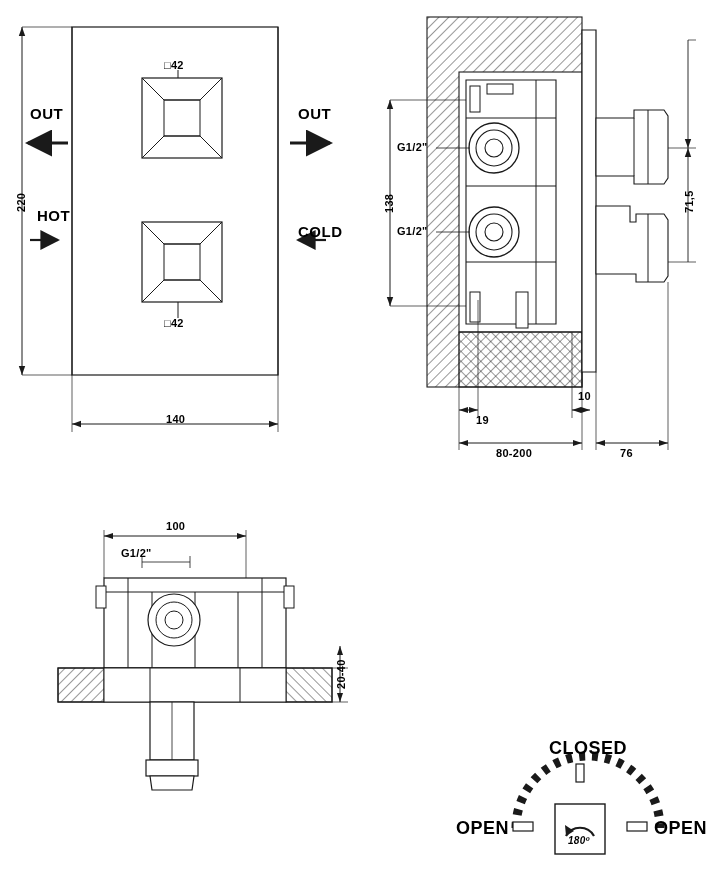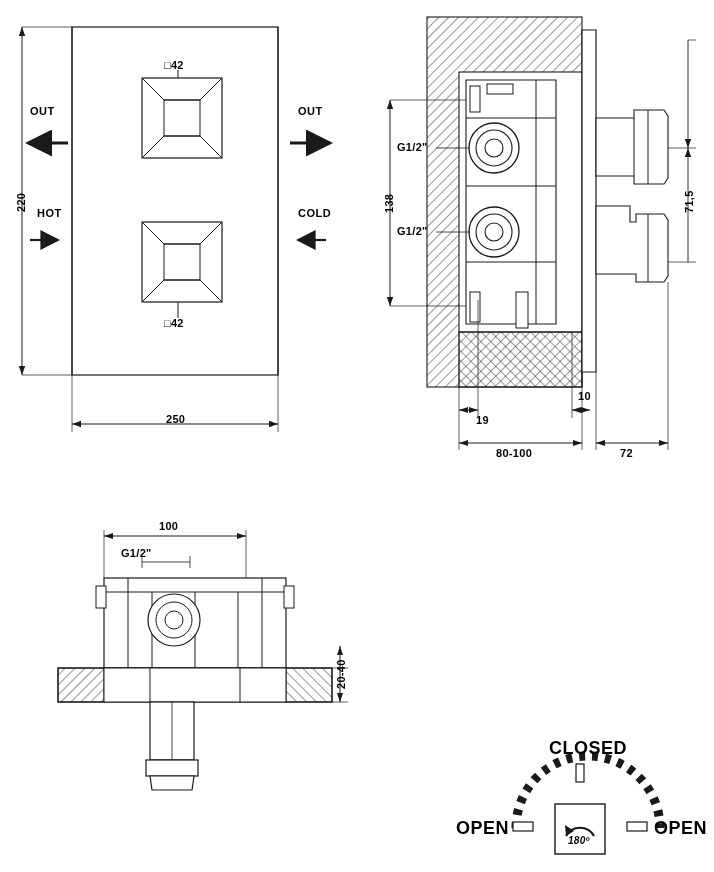--- a/index.html
+++ b/index.html
@@ -31,21 +31,21 @@
     font-weight: bold;
     white-space: nowrap;
     line-height: 1;
   }
   .lbl.dim {
     font-size: 11px;
     font-weight: bold;
     letter-spacing: 0.3px;
   }
   .lbl.flow {
-    font-size: 11px;
+    font-size: 15px;
     font-weight: bold;
     letter-spacing: 0.5px;
   }
   .lbl.state {
     font-size: 18px;
     font-weight: bold;
     letter-spacing: 0.5px;
   }
   .rot90 {
     transform: rotate(-90deg);
@@ -239,39 +239,39 @@
       <path d="M566,836 l-1,-11 l9,6 z" fill="#1a1a1a" stroke="none"></path>
 
       <rect x="576" y="764" width="8" height="18" fill="#ffffff" stroke-width="1.2"></rect>
 
       <rect x="513" y="822" width="20" height="9" fill="#ffffff" stroke-width="1.2"></rect>
       <rect x="627" y="822" width="20" height="9" fill="#ffffff" stroke-width="1.2"></rect>
     </g>
   </svg>
 
   <div class="lbl dim rot90" style="left:16px; top:212px;">220</div>
-  <div class="lbl dim" style="left:166px; top:414px;">250</div>
+  <div class="lbl dim" style="left:166px; top:414px;">140</div>
   <div class="lbl dim" style="left:164px; top:60px;">□42</div>
   <div class="lbl dim" style="left:164px; top:318px;">□42</div>
 
   <div class="lbl flow" style="left:30px; top:106px;">OUT</div>
   <div class="lbl flow" style="left:30px; top:208px;padding-left:7px;">HOT</div>
   <div class="lbl flow" style="left:298px; top:106px;">OUT</div>
-  <div class="lbl flow" style="left:298px; top:208px;">COLD</div>
+  <div class="lbl flow" style="left:298px; top:224px;">COLD</div>
 
   <div class="lbl dim rot90" style="left:384px; top:213px;">138</div>
   <div class="lbl dim" style="left:397px; top:142px;">G1/2"</div>
   <div class="lbl dim" style="left:397px; top:226px;">G1/2"</div>
   <div class="lbl dim rot90" style="left:684px; top:213px;">71,5</div>
   <div class="lbl dim" style="left:464px; top:415px;margin-left:12px;">19</div>
   <div class="lbl dim" style="left:578px; top:391px;">10</div>
-  <div class="lbl dim" style="left:496px; top:448px;">80-100</div>
-  <div class="lbl dim" style="left:620px; top:448px;">72</div>
-
-  <div class="lbl dim" style="left:159px; top:521px;text-align:center;">100</div>
+  <div class="lbl dim" style="left:496px; top:448px;">80-200</div>
+  <div class="lbl dim" style="left:620px; top:448px;">76</div>
+
+  <div class="lbl dim" style="left:166px; top:521px;text-align:center;">100</div>
   <div class="lbl dim" style="left:121px; top:548px;">G1/2"</div>
   <div class="lbl dim rot90" style="left:336px; top:689px;">20-40</div>
 
   <div class="lbl state" style="left:549px; top:739px;">CLOSED</div>
   <div class="lbl state" style="left:456px; top:819px;">OPEN</div>
   <div class="lbl state" style="left:654px; top:819px;">OPEN</div>
   <div class="lbl dim" style="left:568px; top:836px; font-size:10px;font-style:italic;">180º</div>
 
 </div>
 

